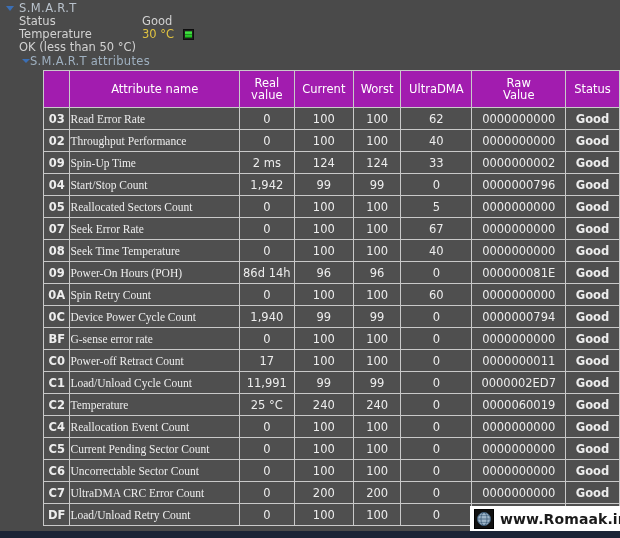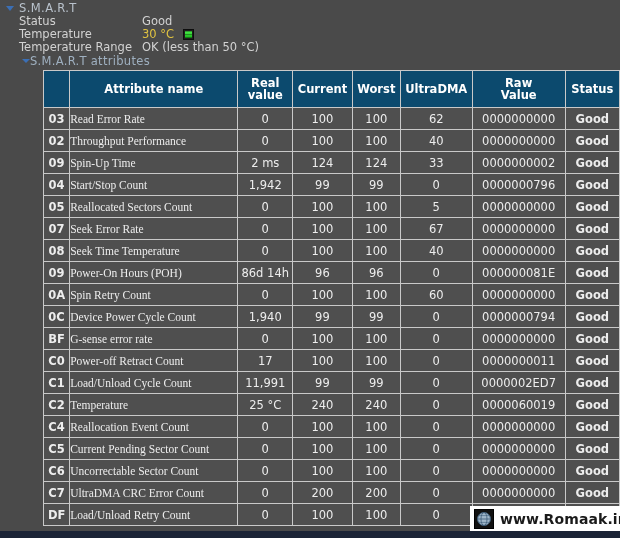--- a/index.html
+++ b/index.html
@@ -116,25 +116,25 @@
     padding: 0;
     height: 22px;
     font-size: 11.5px;
     color: #ededed;
     box-sizing: border-box;
     overflow: hidden;
     white-space: nowrap;
   }
   table.smart thead th {
     height: 37px;
-    font-weight: bold;
+    font-weight: normal;
     color: #ffffff;
     text-align: center;
     line-height: 12px;
-    background: #0c4a6e;
+    background: #a21caf;
   }
   th.c-id, td.c-id { width: 28px; text-align: center; }
   th.c-name, td.c-name { width: 175px; }
   th.c-real, td.c-real { width: 56px; text-align: center; }
   th.c-cur, td.c-cur { width: 62px; text-align: center; }
   th.c-worst, td.c-worst { width: 50px; text-align: center; }
   th.c-thr, td.c-thr { width: 74px; text-align: center; }
   th.c-raw, td.c-raw { width: 97px; text-align: center; }
   th.c-status, td.c-status { width: 57px; text-align: center; }
 
@@ -206,21 +206,20 @@
     <div class="info-row">
       <span class="info-label">Status</span>
       <span class="info-value">Good</span>
     </div>
     <div class="info-row">
       <span class="info-label">Temperature</span>
       <span class="info-value temp">30 °C</span>
       <span class="temp-icon"></span>
     </div>
     <div class="info-row">
-      <span class="info-label">Temperature Range</span>
       <span class="info-value">OK (less than 50 °C)</span>
     </div>
   </div>
 
   <div class="tree-sub">
     <span class="tri small"></span>
     <span>S.M.A.R.T attributes</span>
   </div>
 
   <div class="table-wrap">

